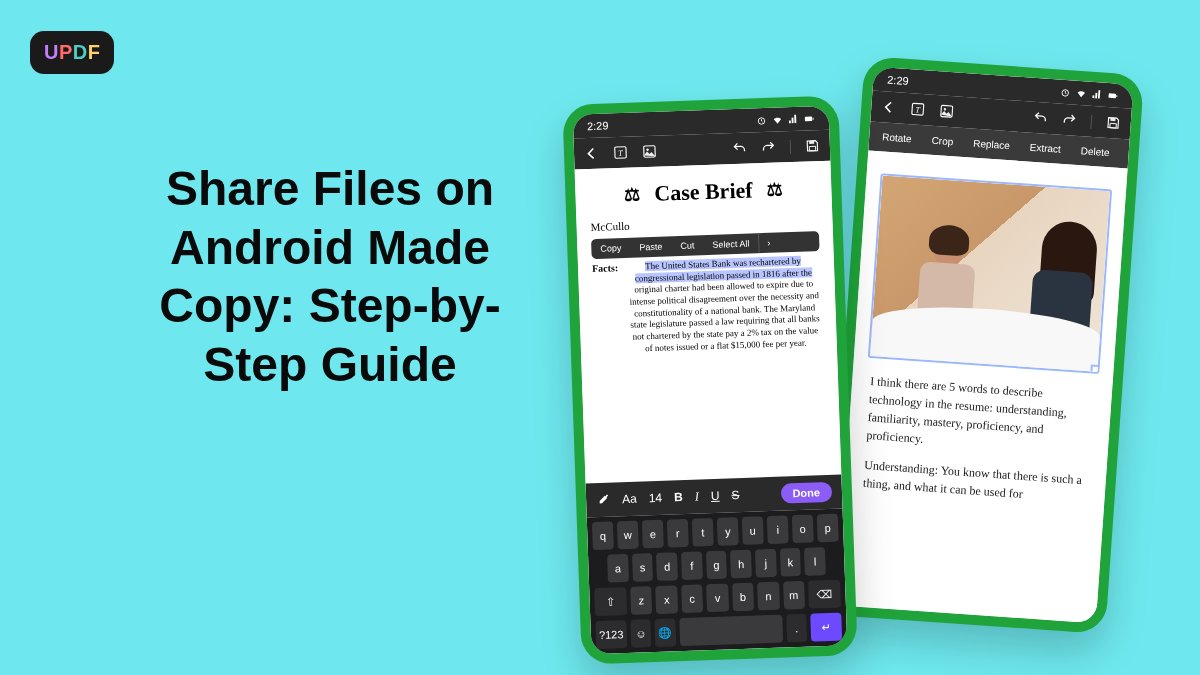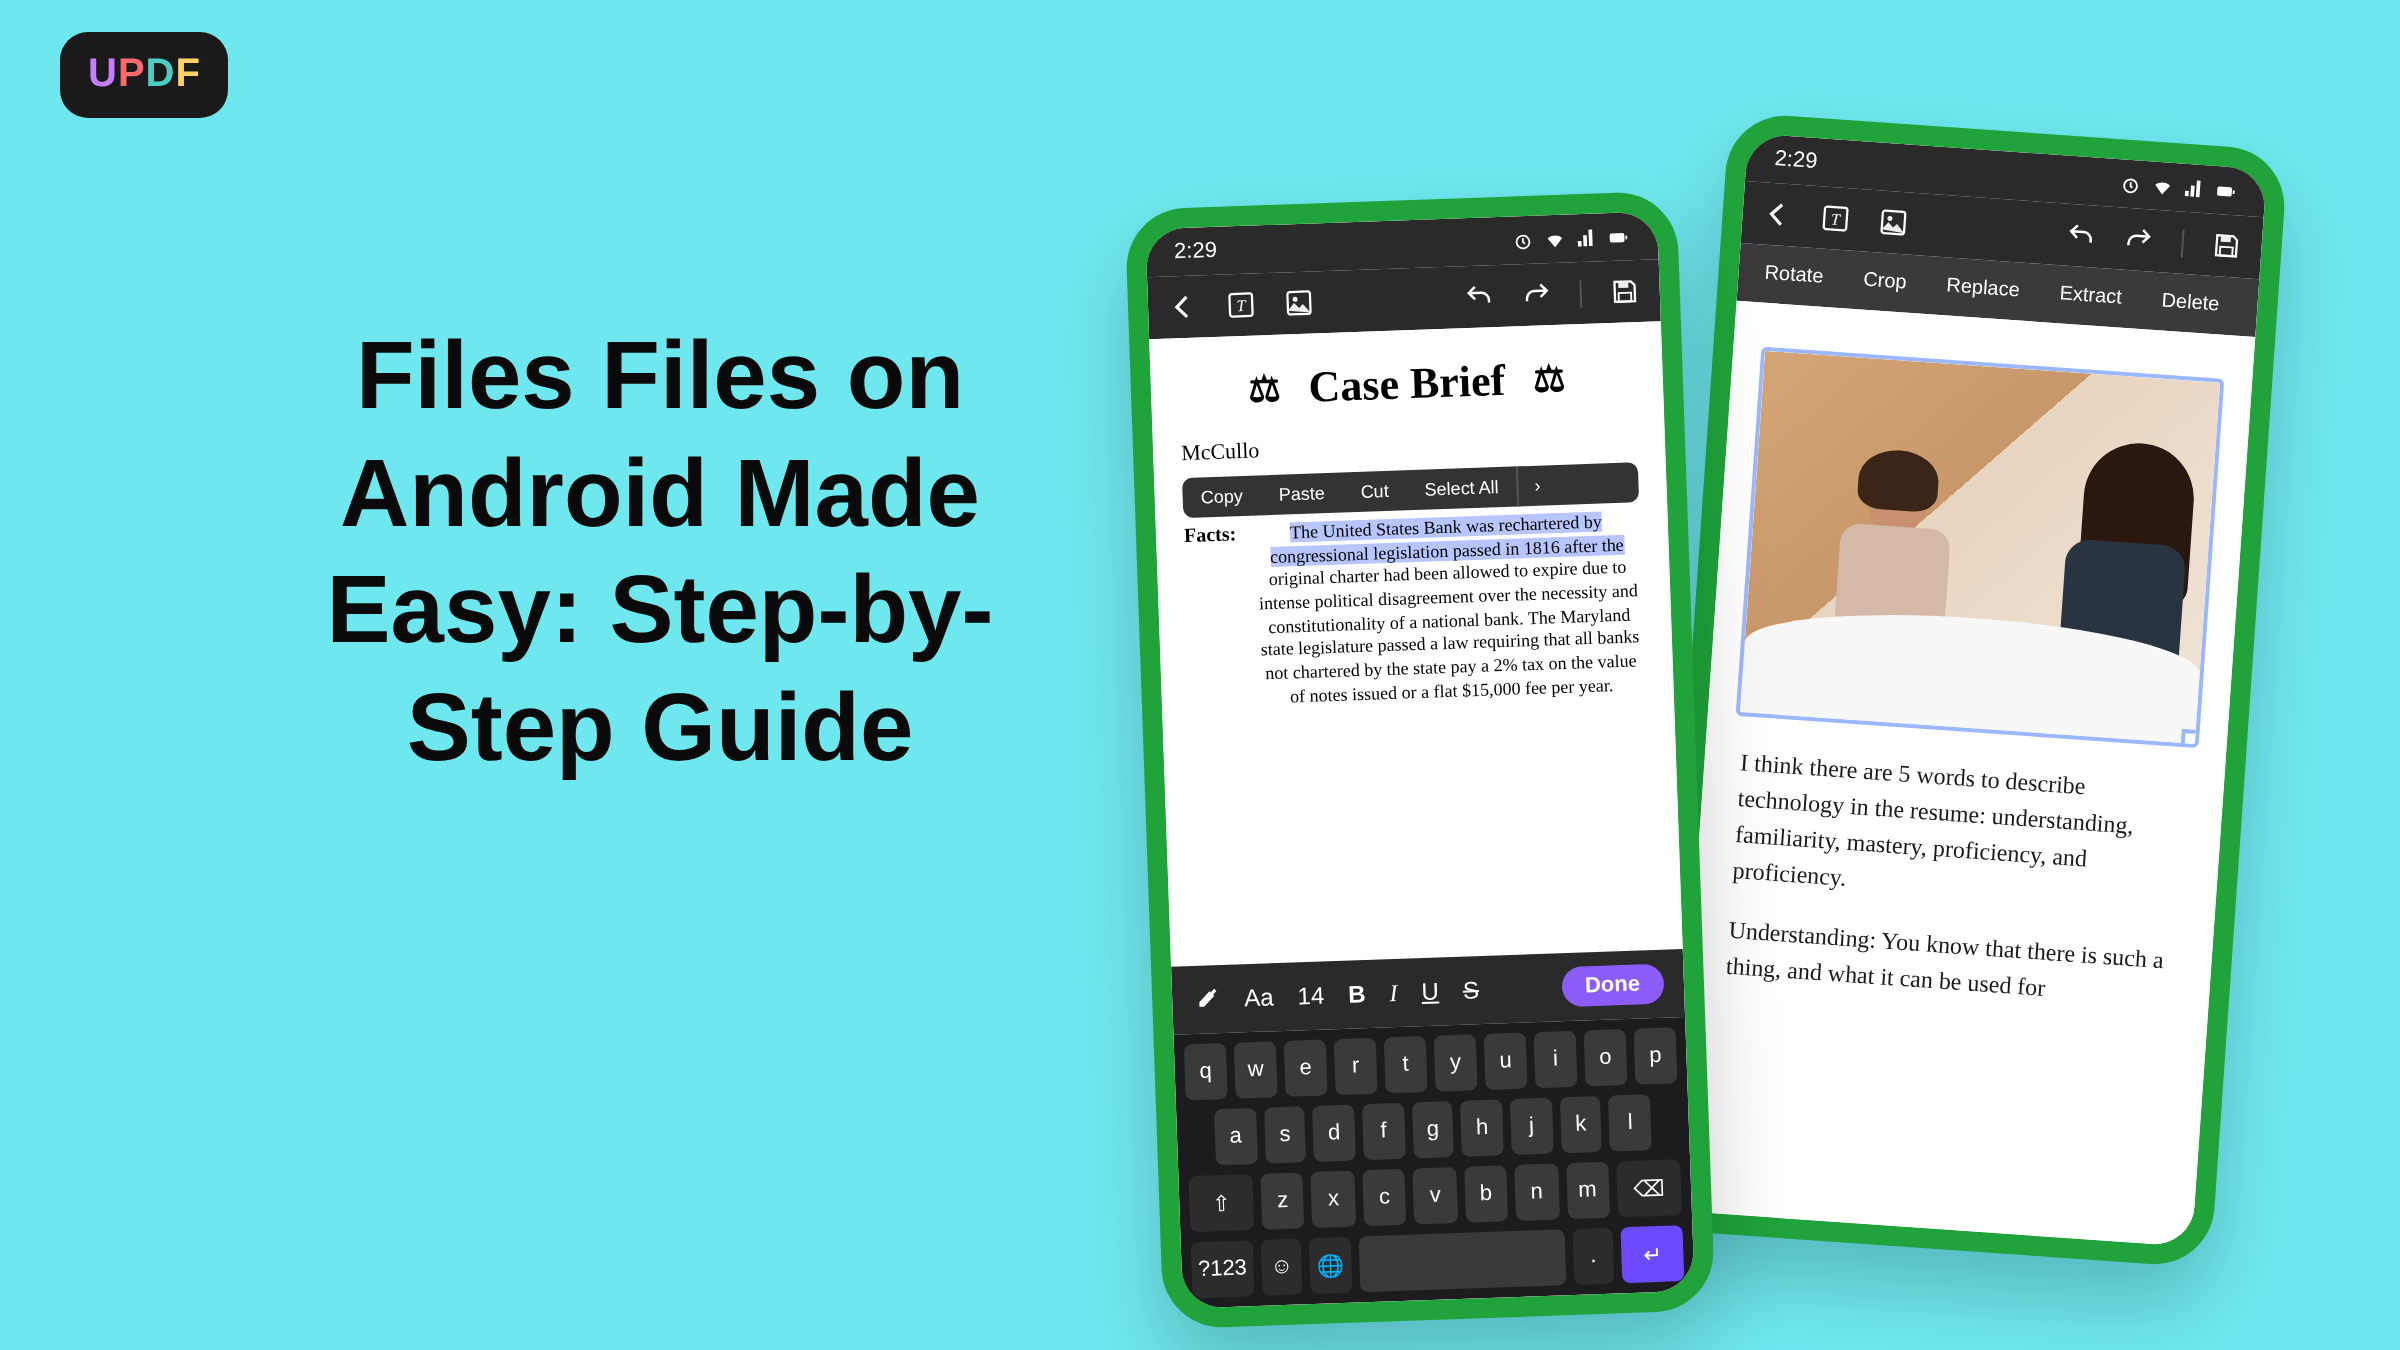--- a/index.html
+++ b/index.html
@@ -1,17 +1,17 @@
 <!DOCTYPE html>
 <html><head>
   <meta charset="utf-8">
   <style>
     * { margin: 0; padding: 0; box-sizing: border-box; }
     body { width: 1200px; height: 675px; background: #6ee8ee; position: relative; overflow: hidden; font-family: -apple-system, BlinkMacSystemFont, "Segoe UI", sans-serif; }
-    .logo-badge { position: absolute; top: 16px; left: 30px; background: #1a1a1a; border-radius: 14px; padding: 10px 14px; }
+    .logo-badge { position: absolute; top: 31px; left: 30px; background: #1a1a1a; border-radius: 14px; padding: 10px 14px; }
     .logo-text { font-weight: 800; font-size: 20px; letter-spacing: 0.5px; }
     .logo-u { color: #c77dff; }
     .logo-p { color: #ff6b6b; }
     .logo-d { color: #4ecdc4; }
     .logo-f { color: #ffd166; }
     .headline { position: absolute; left: 130px; top: 160px; width: 400px; font-weight: 900; font-size: 48px; line-height: 1.22; color: #0a0a0a; text-align: center; }
     .phone { position: absolute; background: #1fa33a; border-radius: 30px; padding: 10px; box-shadow: 0 20px 40px rgba(0,0,0,.2); }
     .phone-back { width: 280px; height: 560px; top: 65px; left: 845px; transform: rotate(4deg); }
     .phone-front { width: 276px; height: 560px; top: 100px; left: 572px; transform: rotate(-2deg); }
     .screen { background: #fafafa; border-radius: 20px; width: 100%; height: 100%; overflow: hidden; display: flex; flex-direction: column; }
@@ -68,21 +68,21 @@
   </style>
 </head>
 <body>
 
 <div class="logo-badge">
   <span class="logo-text">
     <span class="logo-u">U</span><span class="logo-p">P</span><span class="logo-d">D</span><span class="logo-f">F</span>
   </span>
 </div>
 
-<div class="headline">Files Files on Android Made Easy: Step-by-Step Guide</div>
+<div class="headline">Share Files on Android Made Copy: Step-by-Step Guide</div>
 
 <div class="phone phone-back">
   <div class="screen">
     <div class="statusbar">
       <span>2:29</span>
       <div class="status-icons">
         <svg viewBox="0 0 24 24">
             <circle cx="12" cy="13" r="7" fill="none" stroke="#fff" stroke-width="2"></circle>
             <path d="M12 9v4l2 2" stroke="#fff" stroke-width="2" fill="none"></path>
           </svg>

